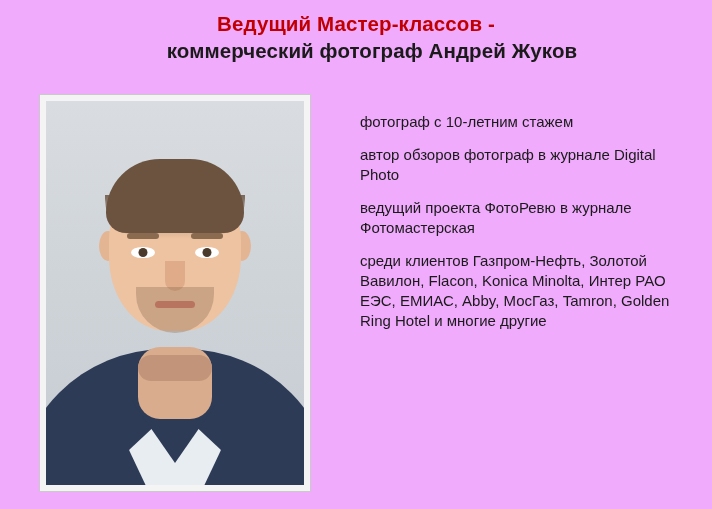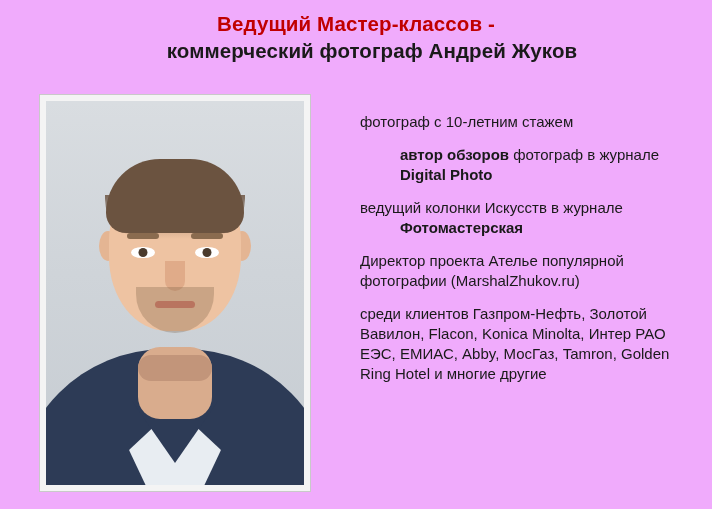--- a/index.html
+++ b/index.html
@@ -214,21 +214,21 @@
     left: 360px;
     top: 112px;
     width: 330px;
   }
   .bullet {
     font-size: 15px;
     line-height: 20px;
     color: #1a1a1a;
     margin-bottom: 13px;
   }
-  .bullet b { font-weight: bold; margin-left: 40px; }
+  .bullet b { font-weight: normal; }
   .bullet.last { margin-bottom: 16px; }
 </style>
 </head>
 <body>
 
 <div class="slide">
 
   <div class="title-block">
     <div class="title-line">Ведущий Мастер-классов  -</div>
     <div class="title-line second">коммерческий фотограф Андрей Жуков</div>
@@ -256,18 +256,17 @@
         </div>
       <div class="p-nose"></div>
       <div class="p-beard"></div>
       <div class="p-mouth"></div>
     </div>
   </div>
 
   <div class="bullets">
       <div class="bullet"><span>фотограф с 10-летним стажем</span></div>
       <div class="bullet"><b>автор обзоров</b><span> фотограф в журнале </span><b>Digital Photo</b></div>
-      <div class="bullet"><span>ведущий колонки Искусств в журнале </span><b>Фотомастерская</b></div>
-      <div class="bullet"><span>Директор проекта Ателье популярной фотографии (MarshalZhukov.ru)</span></div>
+      <div class="bullet"><span>ведущий проекта ФотоРевю в журнале </span><b>Фотомастерская</b></div>
       <div class="bullet last"><span>среди клиентов  Газпром-Нефть, Золотой Вавилон, Flacon, Konica Minolta, Интер РАО ЕЭС, ЕМИАС, Abby, МосГаз, Tamron, Golden Ring Hotel и многие другие</span></div>
     </div>
 
 </div>
 
 </body></html>

